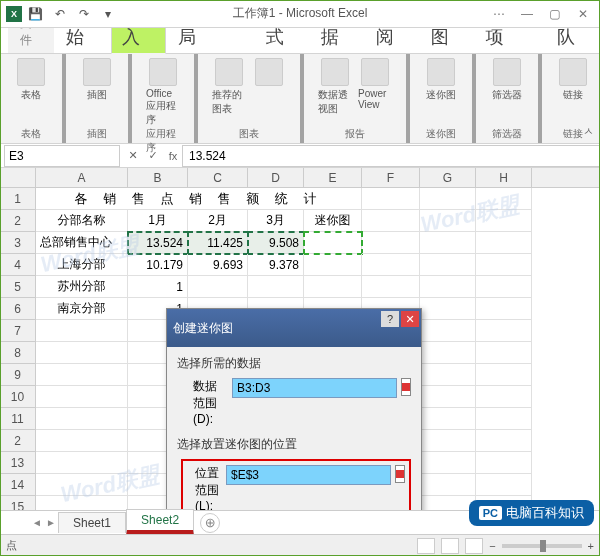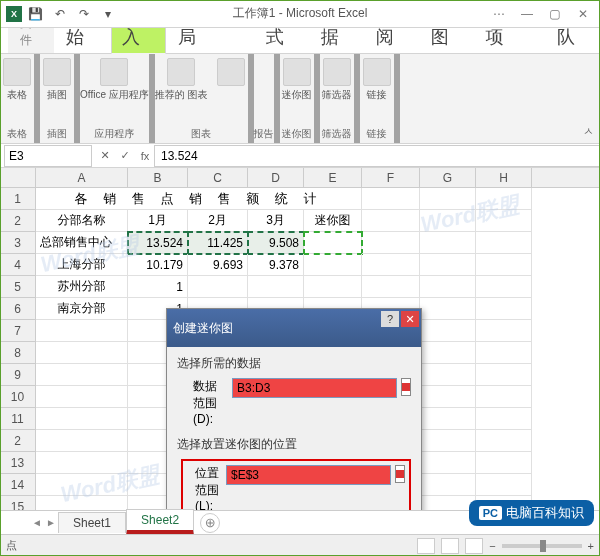--- a/index.html
+++ b/index.html
@@ -12,29 +12,29 @@
   .title-center { position: absolute; left: 50%; transform: translateX(-50%); font-size: 12px; color: #555; }
   .win-controls { margin-left: auto; display:flex; gap:2px; padding-right:4px; }
   .win-btn { width: 26px; height:20px; display:flex; align-items:center; justify-content:center; font-size:12px; color:#777; }
   
   .ribbon-tabs { height: 26px; display:flex; align-items:flex-end; gap:2px; padding-left:8px; background:#fff; border-bottom:1px solid #d4d4d4; }
   .file-tab { background:#f2f2f2; color:#888; padding:4px 12px; font-size:12px; }
   .ribbon-tab { padding:4px 10px; font-size:18px; color:#444; cursor:pointer; }
   .ribbon-tab.active { background:#bef264; border:1px solid #d4d4d4; border-bottom:1px solid #f3f3f3; margin-bottom:-1px; }
   
   .ribbon { height: 90px; background:#f3f3f3; border-bottom:1px solid #d4d4d4; display:flex; position:relative; }
-  .ribbon-group { border-right:6px solid #a3a3a3; display:flex; flex-direction:column; align-items:center; padding:4px 0 2px; }
+  .ribbon-group { border-right:4px solid #a3a3a3; display:flex; flex-direction:column; align-items:center; padding:4px 14px 2px; }
   .ribbon-icons { display:flex; gap:6px; flex:1; align-items:flex-start; }
   .ribbon-btn { display:flex; flex-direction:column; align-items:center; gap:2px; font-size:10px; color:#555; min-width:34px; }
   .ribbon-icon-lg { width:28px; height:28px; background:#e0e0e0; border:1px solid #ccc; border-radius:2px; }
   .ribbon-group-label { font-size:10px; color:#666; margin-top:auto; }
   .ribbon-collapse { position:absolute; right:6px; bottom:4px; font-size:11px; color:#666; }
   
   .namebox-row { height:24px; display:flex; align-items:center; border-bottom:1px solid #d4d4d4; }
-  .name-box { width:88px; height:22px; border:1px solid #ccc; font-size:12px; padding:2px 4px; margin-left:4px; background:#fff; }
+  .name-box { width:116px; height:22px; border:1px solid #ccc; font-size:12px; padding:2px 4px; margin-left:4px; background:#fff; }
   .fx-area { display:flex; align-items:center; margin-left:4px; gap:2px; }
   .fx-btn { width:18px; height:18px; display:flex; align-items:center; justify-content:center; font-size:11px; color:#666; }
   .formula-bar { flex:1; height:22px; border:1px solid #ccc; font-size:12px; padding:2px 6px; background:#fff; }
   
   .grid-area { position:relative; }
   .col-headers { display:flex; height:20px; background:#f0f0f0; border-bottom:1px solid #ccc; }
   .corner { width:36px; border-right:1px solid #ccc; background:#f0f0f0; }
   .col-h { border-right:1px solid #ccc; display:flex; align-items:center; justify-content:center; font-size:12px; color:#555; background:#f0f0f0; }
   .row { display:flex; height:22px; }
   .row-h { width:36px; border-right:1px solid #ccc; border-bottom:1px solid #ccc; display:flex; align-items:center; justify-content:center; font-size:12px; color:#555; background:#f0f0f0; }
@@ -49,21 +49,21 @@
   .dialog { position:absolute; left:166px; top:308px; width:256px; background:#f0f0f0; border:1px solid #888; box-shadow:2px 2px 6px rgba(0,0,0,0.3); }
   .dlg-title { height:38px; background:linear-gradient(#4a6da7,#3b5a8a); color:#fff; font-size:12px; display:flex; align-items:center; padding-left:6px; position:relative; }
   .dlg-x { position:absolute; right:2px; top:2px; width:18px; height:16px; background:#d44; color:#fff; display:flex; align-items:center; justify-content:center; font-size:11px; }
   .dlg-q { position:absolute; right:22px; top:2px; width:18px; height:16px; background:#ddd; color:#333; display:flex; align-items:center; justify-content:center; font-size:11px; }
   .dlg-body { padding:8px 10px; font-size:12px; }
   .dlg-section { margin-bottom:10px; }
   .dlg-label { color:#333; margin-bottom:6px; }
   .dlg-field-row { display:flex; align-items:flex-start; gap:4px; padding-left:16px; }
   .dlg-field-row.boxed { border:2px solid #d00; padding:4px 4px 4px 12px; margin-left:4px; }
   .dlg-field-label { width:74px; }
-  .dlg-input { flex:1; height:20px; border:1px solid #7a9ac0; background:#ef4444; font-size:12px; padding:1px 4px; }
+  .dlg-input { flex:1; height:20px; border:1px solid #7a9ac0; background:#7dd3fc; font-size:12px; padding:1px 4px; }
   .range-picker { width:18px; height:18px; border:1px solid #888; background:#fff; display:flex; align-items:center; justify-content:center; }
   .range-picker::after { content:""; width:8px; height:8px; background:#d33; }
   .dlg-buttons { display:flex; justify-content:flex-end; gap:12px; padding:8px 10px 10px; }
   .dlg-btn { width:64px; height:24px; border:1px solid #888; background:#eee; font-size:12px; display:flex; align-items:center; justify-content:center; }
   .dlg-btn.boxed { outline:2px solid #d00; outline-offset:1px; }
   
   .sheet-tabs { position:absolute; left:0; bottom:22px; width:100%; height:24px; background:#fff; border-top:1px solid #ccc; display:flex; align-items:center; padding-left:30px; gap:0; }
   .nav-arrow { width:14px; height:14px; color:#888; font-size:10px; display:flex; align-items:center; justify-content:center; }
   .sheet-tab { padding:3px 14px; font-size:12px; border:1px solid #ccc; border-bottom:none; color:#444; background:#f5f5f5; }
   .sheet-tab.active { background:#fff; border-bottom:6px solid #b91c1c; color:#217346; }
@@ -148,20 +148,30 @@
           <div class="ribbon-icon-lg"></div>
           <span>推荐的 图表</span>
         </div>
     <div class="ribbon-btn">
           <div class="ribbon-icon-lg"></div>
         </div>
   </div>
       <div class="ribbon-group-label">图表</div>
     </div>
   <div class="ribbon-group">
+      <div class="ribbon-icons">
+    <div class="ribbon-btn">
+          <div class="ribbon-icon-lg"></div>
+          <span>数据透视图</span>
+        </div>
+    <div class="ribbon-btn">
+          <div class="ribbon-icon-lg"></div>
+          <span>Power View</span>
+        </div>
+  </div>
       <div class="ribbon-group-label">报告</div>
     </div>
   <div class="ribbon-group">
       <div class="ribbon-icons">
         <div class="ribbon-btn">
           <div class="ribbon-icon-lg"></div>
           <span>迷你图</span>
         </div>
       </div>
       <div class="ribbon-group-label">迷你图</div>

